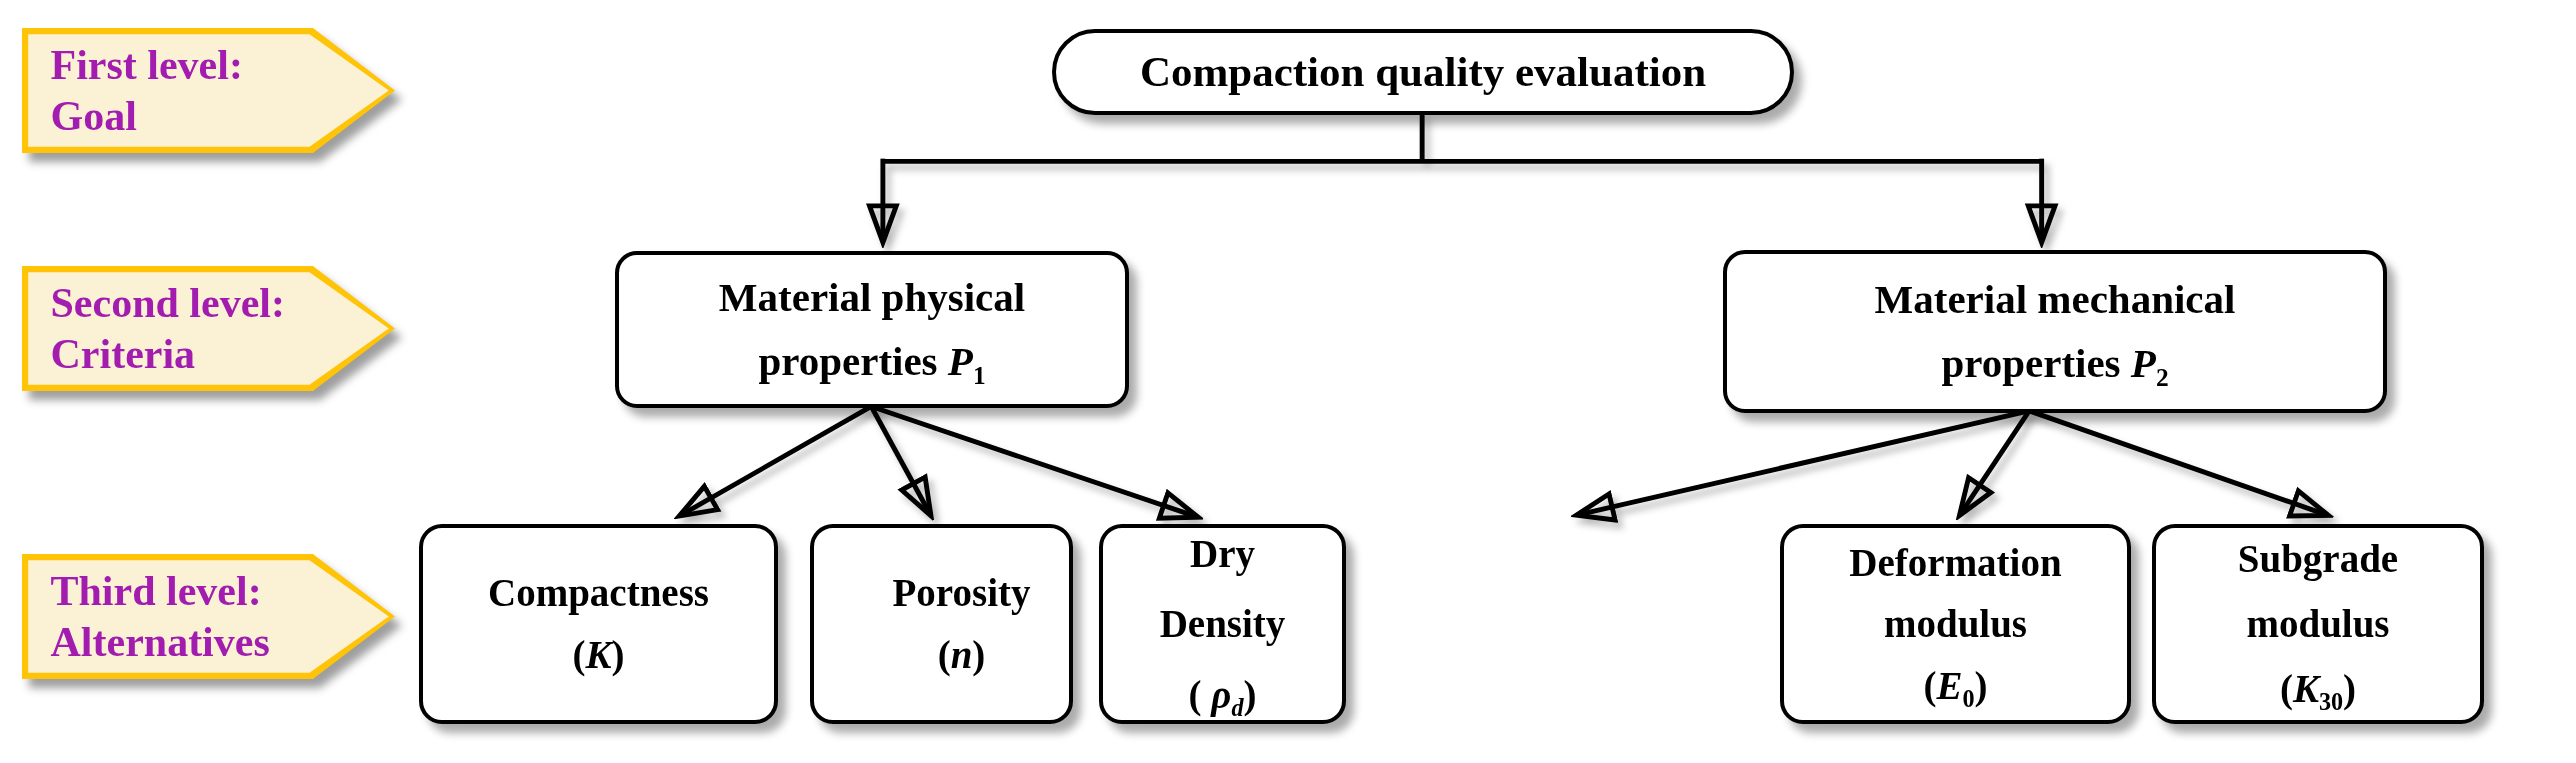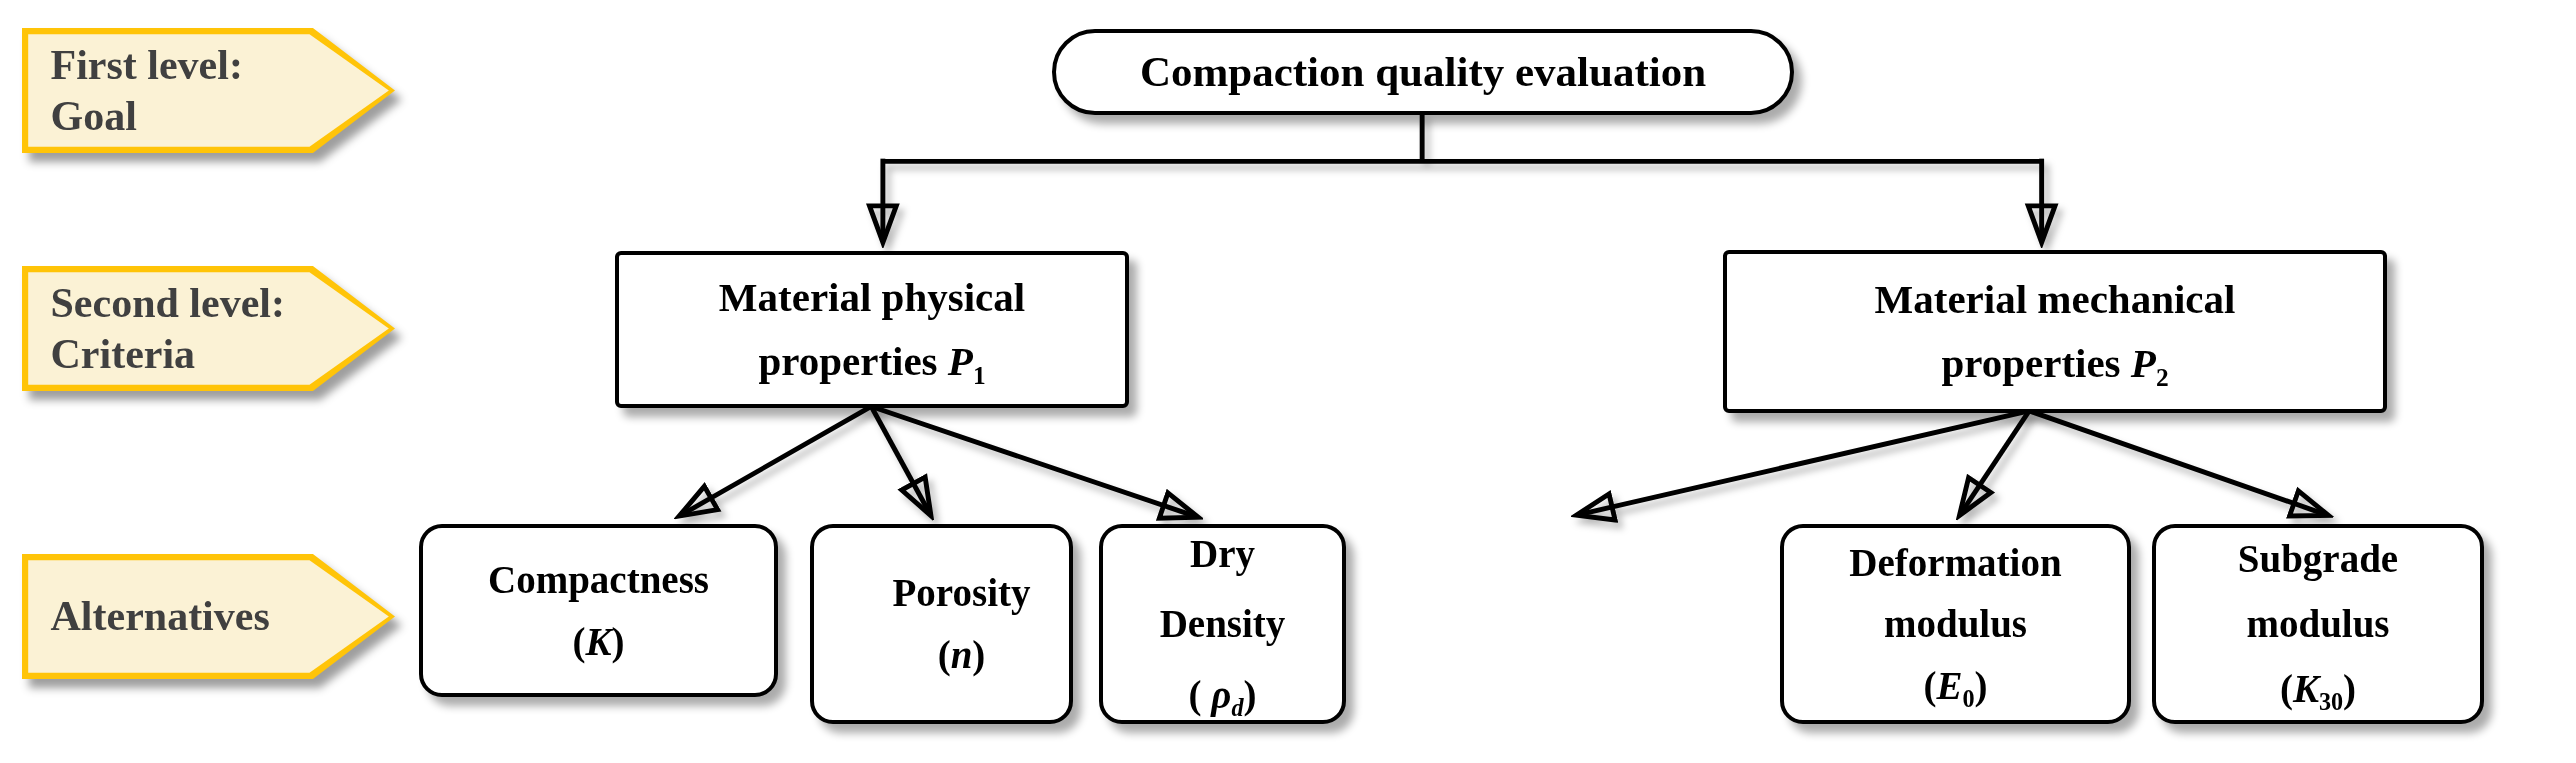--- a/index.html
+++ b/index.html
@@ -10,28 +10,28 @@
 
   
   .banner{position:absolute;width:373px;height:125px;
     filter:drop-shadow(7.1px 9px 4.5px rgba(0,0,0,0.38));}
   .banner .shape{position:absolute;inset:0;background:#FFC408;
     clip-path:polygon(0% 0%,78% 0%,100% 50%,78% 100%,0% 100%);}
   .banner .fill{position:absolute;inset:6.2px;background:#FBF2D5;
     clip-path:polygon(0% 0%,78% 0%,100% 50%,78% 100%,0% 100%);}
   .banner .txt{position:absolute;inset:0;display:flex;flex-direction:column;
     justify-content:center;align-items:flex-start;padding-left:28.5px;
-    font-size:42px;line-height:1.2;color:#404040;letter-spacing:0px;}
+    font-size:42px;line-height:1.2;color:#a21caf;letter-spacing:0px;}
 
   
   .node{position:absolute;box-sizing:border-box;background:#fff;border:4.5px solid #000;
     display:flex;flex-direction:column;align-items:center;justify-content:center;
     text-align:center;box-shadow:8px 9px 8px rgba(0,0,0,0.33);}
   .goal{border-radius:43px;font-size:43px;text-align:right;}
-  .crit{border-radius:6px;font-size:41px;line-height:1.55;}
+  .crit{border-radius:22px;font-size:41px;line-height:1.55;}
   .alt{border-radius:23px;font-size:39px;line-height:1.58;}
 
   .it{font-style:italic;}
   sub{font-size:62%;line-height:0;vertical-align:-0.35em;}
 
   
   #wires{position:absolute;left:0;top:0;pointer-events:none;
     filter:drop-shadow(5.3px 6.2px 3.6px rgba(0,0,0,0.28));}
   #wires line, #wires path{stroke:#000;stroke-width:5.5;fill:none;}
 </style>
@@ -75,39 +75,40 @@
     <div class="txt">
       <div>Second level:</div>
       <div>Criteria</div>
     </div>
   </div>
 
   <div class="banner" style="left:22px;top:554px;">
     <div class="shape"></div>
     <div class="fill"></div>
     <div class="txt">
+      <div>Third level:</div>
       <div>Alternatives</div>
     </div>
   </div>
 
   <div class="node goal" style="left:1052px;top:28.5px;width:742px;height:86px;">
     <div>Compaction quality evaluation</div>
   </div>
 
   <div class="node crit" style="left:615px;top:251px;width:514px;height:157px;">
     <div><span>Material physical</span></div>
     <div><span>properties </span><span class="it">P</span><sub>1</sub></div>
   </div>
 
   <div class="node crit" style="left:1723px;top:250px;width:664px;height:163px;">
     <div><span>Material mechanical</span></div>
     <div><span>properties </span><span class="it">P</span><sub>2</sub></div>
   </div>
 
-  <div class="node alt" style="left:419px;top:524px;width:359px;height:173px;font-family:Liberation Serif, serif;">
+  <div class="node alt" style="left:419px;top:524px;width:359px;height:200px;font-family:Liberation Serif, serif;">
     <div><span>Compactness</span></div>
     <div><span>(</span><span class="it">K</span><sub></sub><span>)</span></div>
   </div>
 
   <div class="node alt" style="left:810px;top:524px;width:263px;height:200px;padding-left:40px;">
     <div><span>Porosity</span></div>
     <div><span>(</span><span class="it">n</span><sub></sub><span>)</span></div>
   </div>
 
   <div class="node alt" style="left:1099px;top:524px;width:247px;height:200px;gap:9px;">

